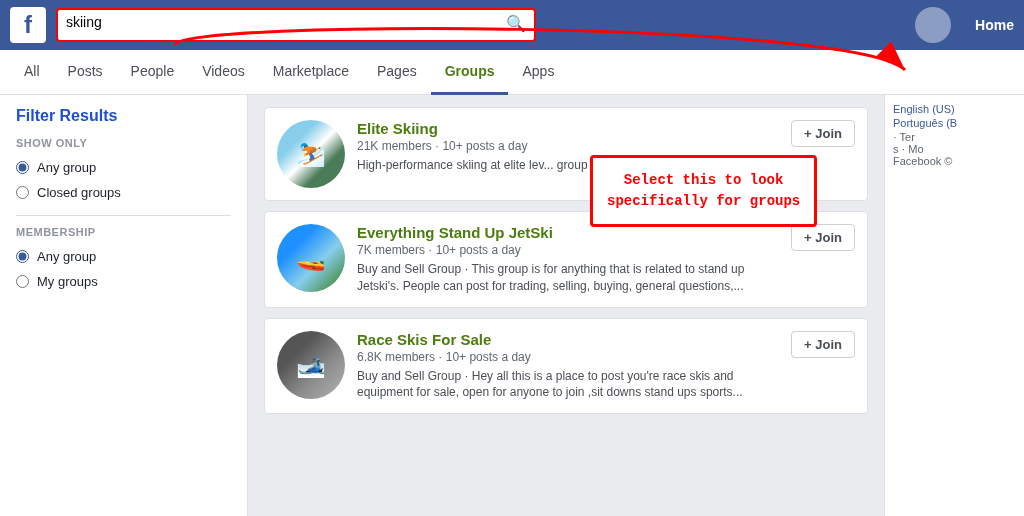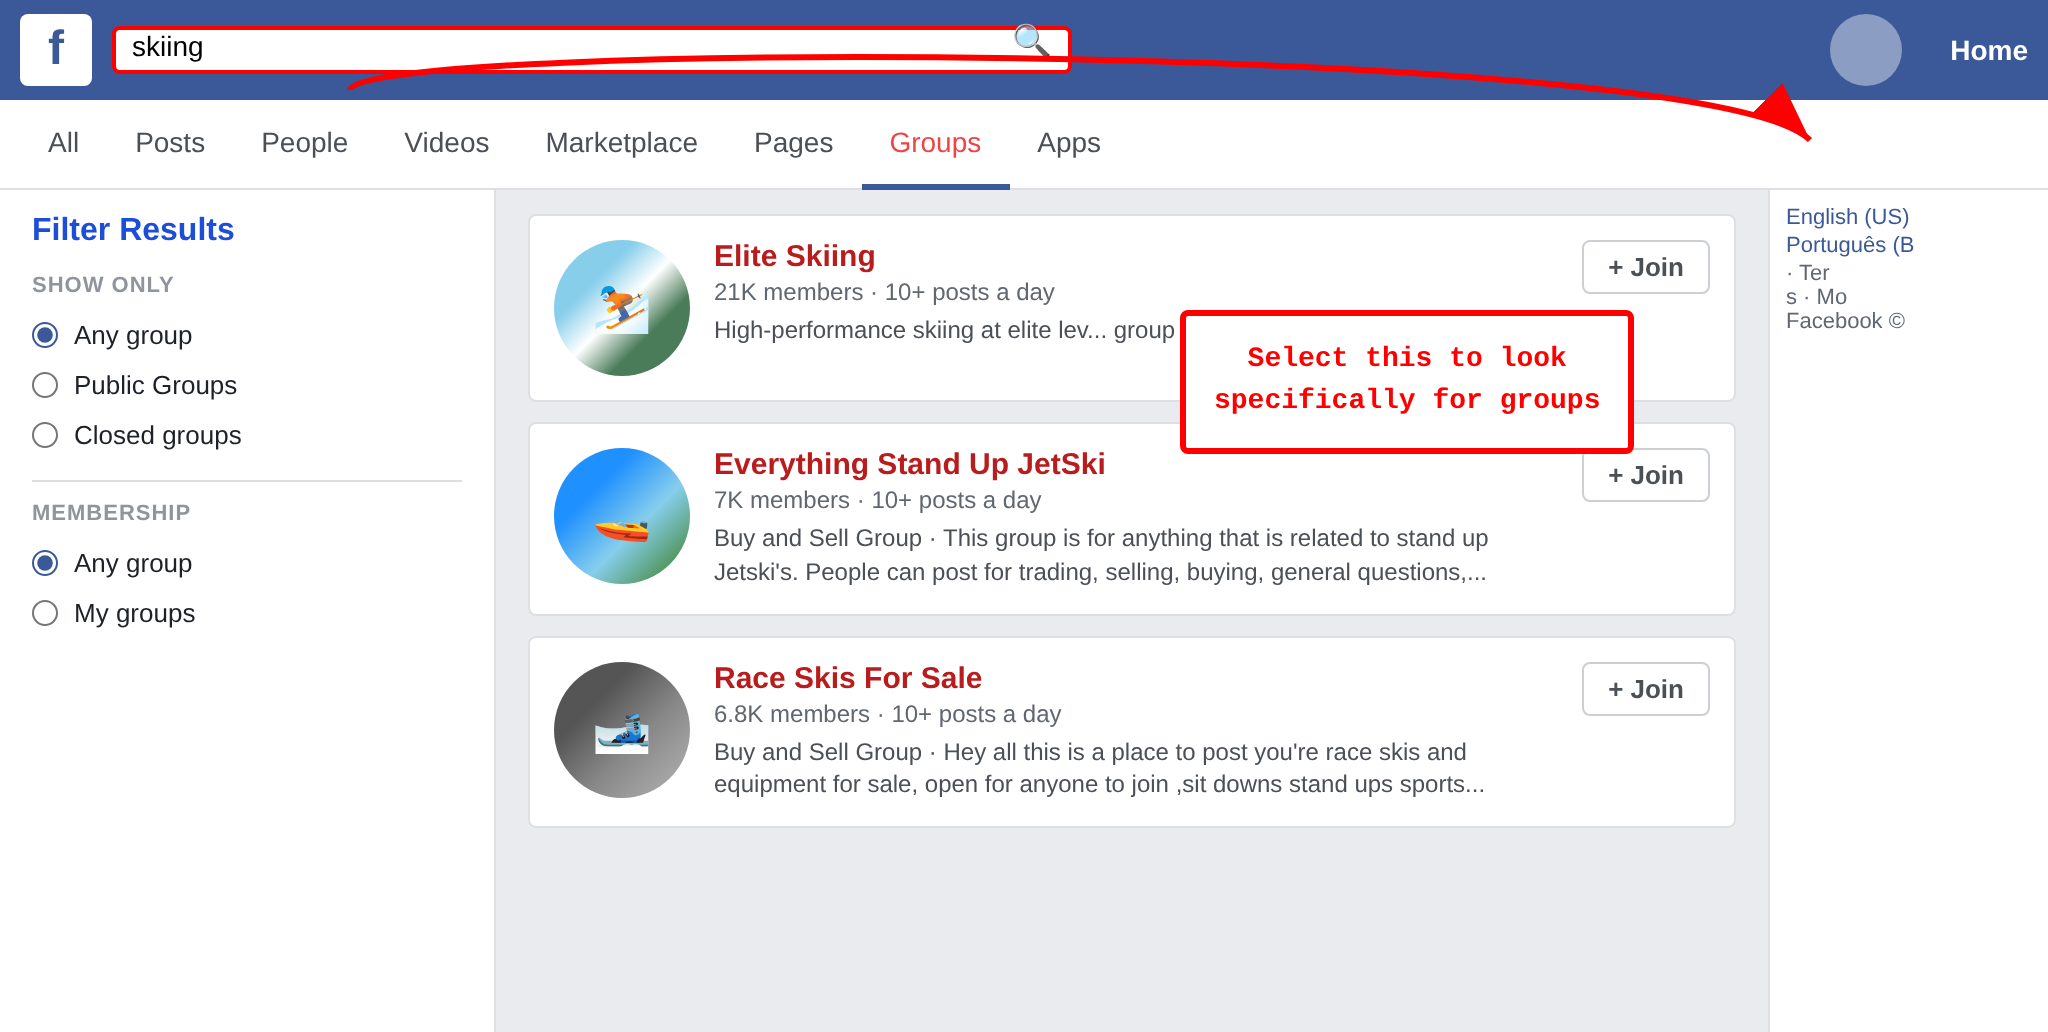--- a/index.html
+++ b/index.html
@@ -16,27 +16,27 @@
     }
     .fb-logo {
       width: 36px; height: 36px;
       background: #fff;
       border-radius: 4px;
       display: flex; align-items: center; justify-content: center;
       font-size: 24px; font-weight: bold; color: #3b5998;
       flex-shrink: 0;
     }
     .search-bar {
-      display: flex; align-items: flex-end;
+      display: flex; align-items: flex-start;
       background: #fff;
       border: 2px solid red;
       border-radius: 4px;
       padding: 4px 8px;
       width: 480px;
-      height: 24px;
+      height: 34px;
     }
     .search-bar input {
       border: none; outline: none;
       font-size: 14px;
       flex: 1;
     }
     .search-icon-btn {
       color: #90949c;
       font-size: 16px;
       background: none; border: none; cursor: pointer;
@@ -75,23 +75,23 @@
       color: #4b4f56;
       font-size: 14px;
       cursor: pointer;
       white-space: nowrap;
       height: 45px;
       display: flex; align-items: center;
       border-bottom: 3px solid transparent;
       margin-bottom: -1px;
     }
     .nav-tab.active {
-      color: #ef4444;
+      color: #4d7c0f;
       border-bottom: 3px solid #3b5998;
-      font-weight: normal;
+      font-weight: bold;
     }
 
     
     .main-layout {
       display: flex;
       height: calc(516px - 50px - 45px);
       background: #e9ebee;
     }
 
     
@@ -158,21 +158,21 @@
       border-radius: 50%;
       flex-shrink: 0;
       object-fit: cover;
       background: #bdc1c6;
       overflow: hidden;
     }
     .group-info { flex: 1; }
     .group-name {
       font-size: 15px;
       font-weight: bold;
-      color: #b91c1c;
+      color: #4d7c0f;
       cursor: pointer;
       margin-bottom: 2px;
     }
     .group-meta {
       font-size: 12px;
       color: #606770;
       margin-bottom: 4px;
     }
     .group-desc {
       font-size: 12px;
@@ -284,24 +284,20 @@
 </div>
 
 <div class="main-layout">
 
   <div class="sidebar">
     <div class="sidebar-title">Filter Results</div>
     <div class="filter-section-title">SHOW ONLY</div>
     <label class="radio-item">
       <input type="radio" name="showonly" checked="" style=""> 
         <span>Any group</span>
-    </label>
-    <label class="radio-item">
-      <input type="radio" name="showonly" style=""> 
-        <span>Public Groups</span>
     </label>
     <label class="radio-item">
       <input type="radio" name="showonly" style=""> 
         <span>Closed groups</span>
     </label>
     <hr class="divider-line">
     <div class="filter-section-title">MEMBERSHIP</div>
     <label class="radio-item">
       <input type="radio" name="membership" checked="" style=""> 
         <span>Any group</span>

